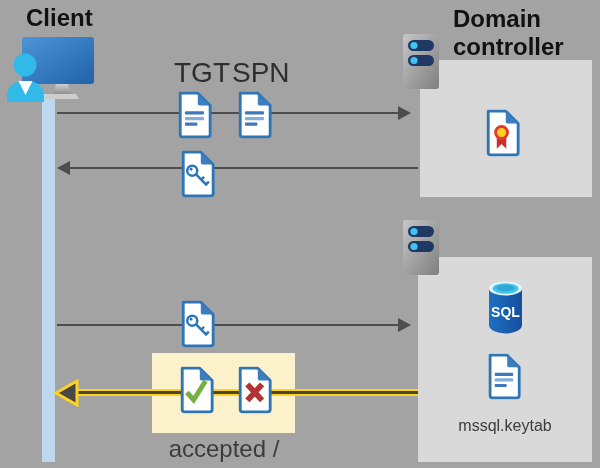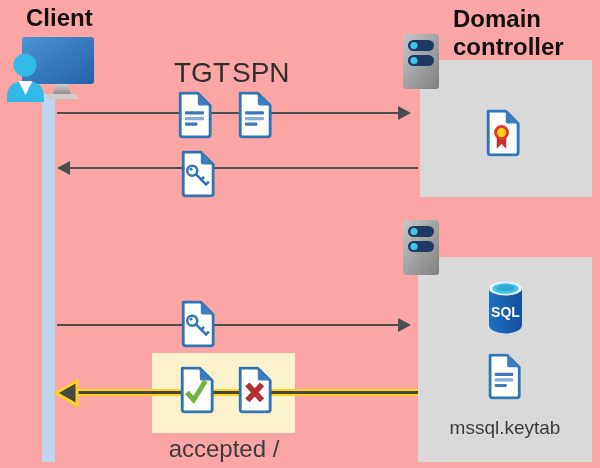--- a/index.html
+++ b/index.html
@@ -1,24 +1,24 @@
 <!DOCTYPE html>
 <html><head>
 <meta charset="utf-8">
 <style>
   * { margin:0; padding:0; box-sizing:border-box; }
   body { background:#ffffff; font-family:"Liberation Sans", sans-serif; }
   .canvas {
-    position:relative; width:600px; height:468px; background:#fca5a5;
+    position:relative; width:600px; height:468px; background:#a3a3a3;
     overflow:hidden;
   }
   .abs { position:absolute; }
   .title { font-weight:700; color:#111111; font-size:24px; line-height:28px; }
   .small-label { color:#2e2e2e; font-size:28px; }
-  .caption { color:#3c3c3c; font-size:19px; }
+  .caption { color:#3c3c3c; font-size:16px; }
   .gray-box { background:#d9d9d9; }
   .timeline { background:#bdd7ee; }
   .hl-box { background:#fbf2cb; }
   .line { background:#4d4d4d; height:2px; }
   .ah-right { width:0; height:0; border-top:7px solid transparent;
     border-bottom:7px solid transparent; border-left:13px solid #4d4d4d; }
   .ah-left { width:0; height:0; border-top:7px solid transparent;
     border-bottom:7px solid transparent; border-right:13px solid #4d4d4d; }
   .yellow-band {
     height:7px;

